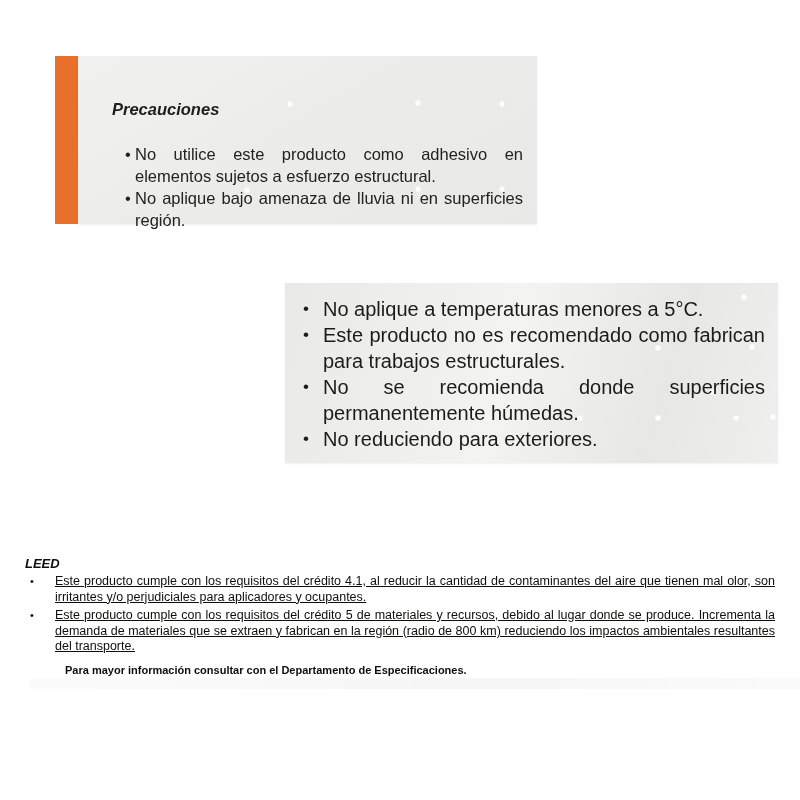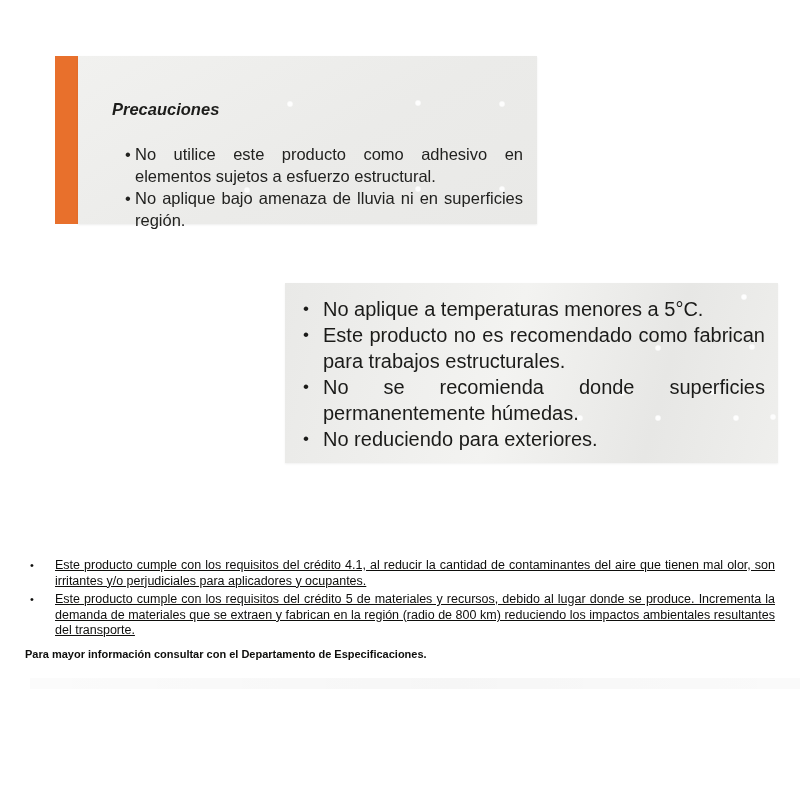--- a/index.html
+++ b/index.html
@@ -88,20 +88,21 @@
     padding-left: 5px;
     font-size: 12.5px; line-height: 15.5px;
   }
   .leed-list .bullet-row + .bullet-row { margin-top: 3px; }
   .leed-list .bullet-marker { flex: none; width: 25px; font-size: 11px; }
   .leed-list .bullet-text { width: 720px; text-align: justify; text-decoration: underline; }
   .leed-footnote {
     margin-top: 8px;
     font-size: 11px; line-height: 14px;
     font-weight: bold;
+    margin-left: 40px;
   }
 
   
   .background-texture-band {
     position: absolute; left: 30px; top: 678px;
     width: 770px; height: 11px;
     background: linear-gradient(90deg, rgba(0,0,0,0.015) 0%, rgba(0,0,0,0.035) 55%, rgba(0,0,0,0.02) 100%);
   }
 </style>
 </head>
@@ -138,20 +139,21 @@
       <div class="bullet-text">No se recomienda donde superficies permanentemente húmedas.</div>
     </div>
     <div class="bullet-row">
       <span class="bullet-marker">•</span>
       <div class="bullet-text">No reduciendo para exteriores.</div>
     </div>
   </div>
 </div>
 
 <div class="leed-section">
+  <div class="leed-title">LEED</div>
   <div class="leed-list">
     <div class="bullet-row">
       <span class="bullet-marker">•</span>
       <div class="bullet-text">Este producto cumple con los requisitos del crédito 4.1, al reducir la cantidad de contaminantes del aire que tienen mal olor, son irritantes y/o perjudiciales para aplicadores y ocupantes.</div>
     </div>
     <div class="bullet-row">
       <span class="bullet-marker">•</span>
       <div class="bullet-text">Este producto cumple con los requisitos del crédito 5 de materiales y recursos, debido al lugar donde se produce. Incrementa la demanda de materiales que se extraen y fabrican en la región (radio de 800 km) reduciendo los impactos ambientales resultantes del transporte.</div>
     </div>
   </div>

